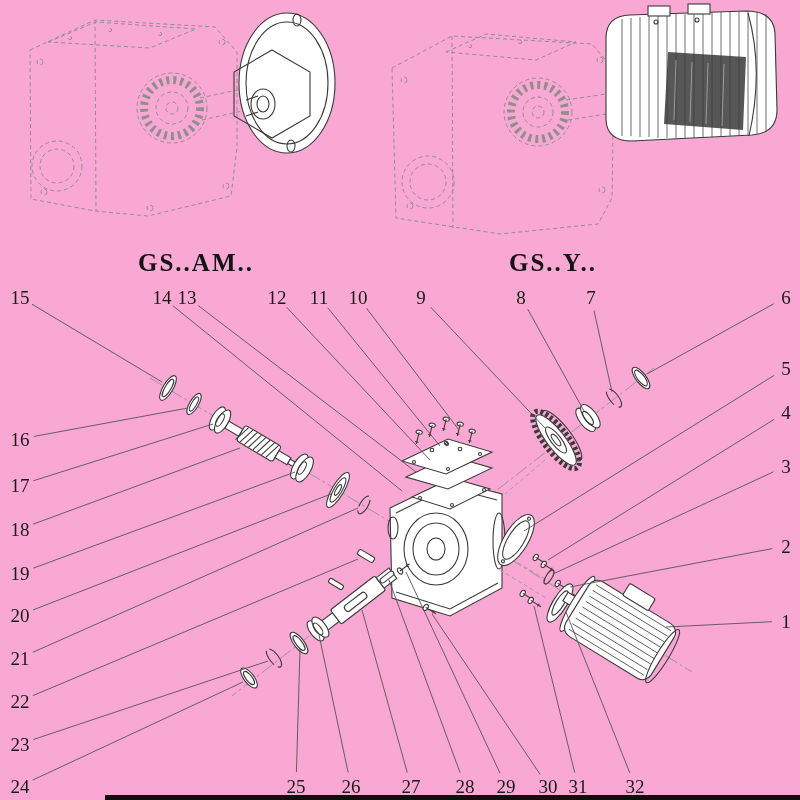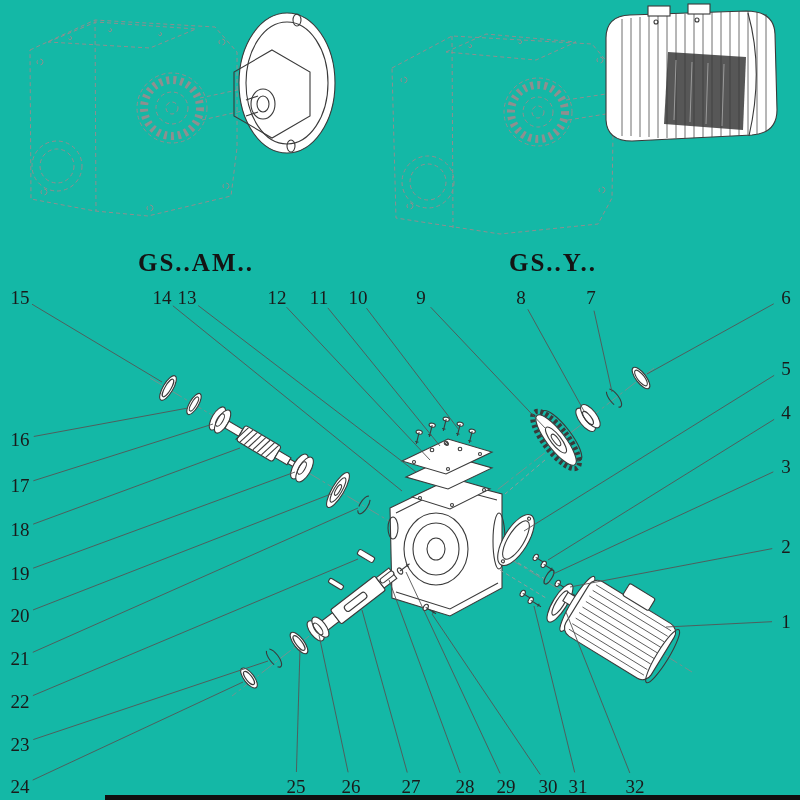--- a/index.html
+++ b/index.html
@@ -1,16 +1,16 @@
 <!DOCTYPE html>
 <html><head>
 <meta charset="utf-8">
 <style>
   html,body{margin:0;padding:0;background:#ffffff;}
-  .canvas{position:relative;width:800px;height:800px;background:#14b8a6;overflow:hidden;
+  .canvas{position:relative;width:800px;height:800px;background:#f9a8d4;overflow:hidden;
           font-family:"Liberation Serif",serif;}
   svg{display:block;}
   .product-label{font-family:"Liberation Serif",serif;font-weight:bold;font-size:25px;
                  letter-spacing:2px;fill:#141414;text-anchor:middle;}
   .solid{stroke:#3a3a3a;fill:none;stroke-width:1.1;}
   .solidw{stroke:#3a3a3a;fill:#ffffff;stroke-width:1.1;}
   .dashed{stroke:#8f8f8f;fill:none;stroke-width:1;stroke-dasharray:4 3;}
   .dashed2{stroke:#9a9a9a;fill:none;stroke-width:0.9;stroke-dasharray:4 3;}
   .axis{stroke:#8a8a8a;stroke-width:0.8;stroke-dasharray:14 3 3 3;fill:none;}
   .fin{stroke:#4a4a4a;stroke-width:0.8;}

